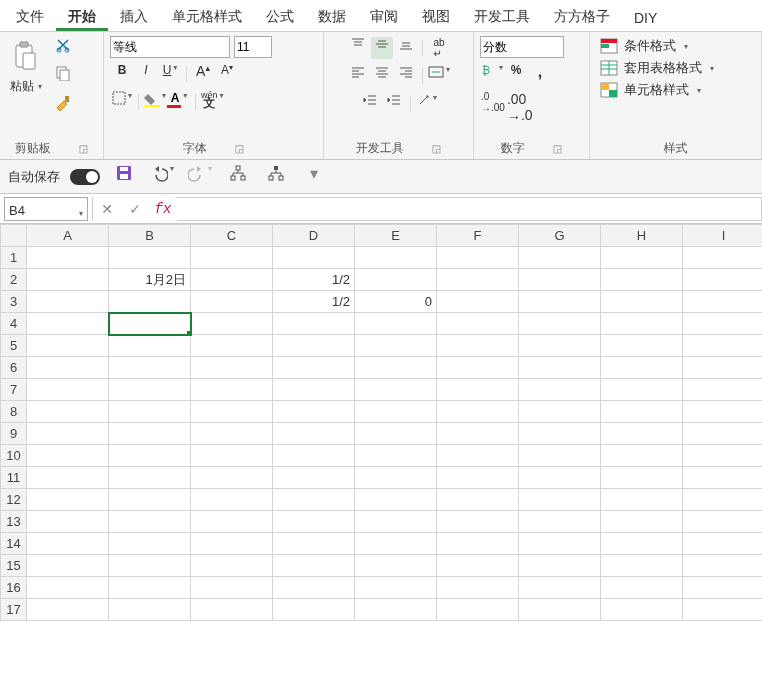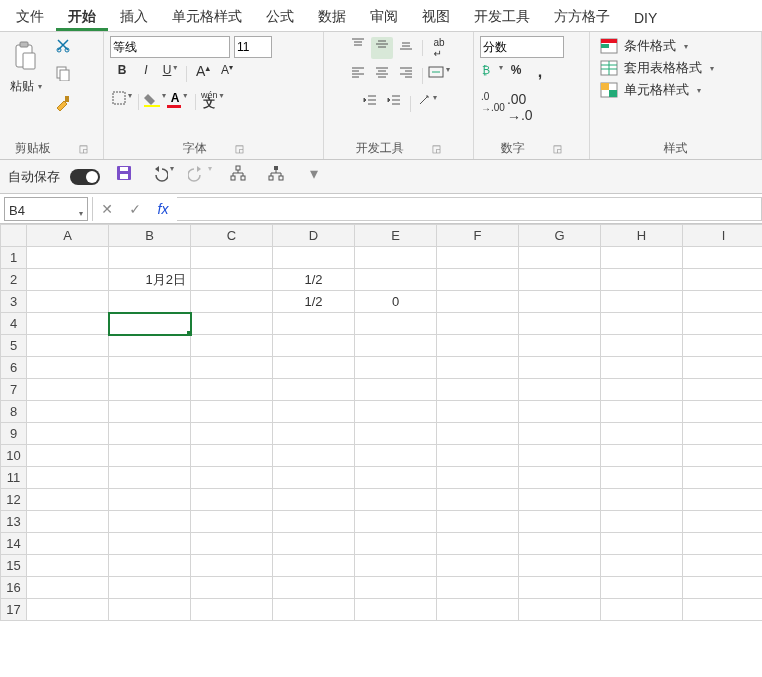--- a/index.html
+++ b/index.html
@@ -124,21 +124,21 @@
     border-bottom:1px solid #c8c8c8;
     background:#fff;
   }
   .namebox {
     width: 84px; height:24px; margin:0 4px;
     border:1px solid #aaa; padding:2px 4px;
     display:flex; align-items:flex-end; justify-content:space-between;
     font-size:13px;
   }
   .fx-btn { width:28px; text-align:center; color:#888; cursor:pointer; font-size:14px;}
-  .fx-btn.active { color:#1d4ed8; }
+  .fx-btn.active { color:#be185d;font-family:Liberation Mono, monospace; }
   .fx-input {
     flex:1; height:24px; border:1px solid #ccc; border-left:none; padding:2px 6px;
   }
   .fbar .vsep { width:1px; background:#ccc; height:24px; }
   
   .sheet { position:relative; }
   table.grid {
     border-collapse: collapse;
     table-layout: fixed;
     width: 762px;
@@ -162,21 +162,21 @@
   td.selected {
     outline: 2px solid #1a7f37;
     outline-offset:-1px;
     position:relative;
   }
   td.selected::after{
     content:""; position:absolute; right:-3px; bottom:-3px;
     width:6px; height:6px; background:#1a7f37;
   }
   .ralign { text-align:right; }
-  .lalign { text-align:center;margin-left:12px; }
+  .lalign { text-align:right;margin-left:12px; }
   svg { display:block; }
 </style>
 </head>
 <body>
 
 <div class="menubar">
   <div class="menu-item">文件</div>
   <div class="menu-item active">开始</div>
   <div class="menu-item">插入</div>
   <div class="menu-item">单元格样式</div>

